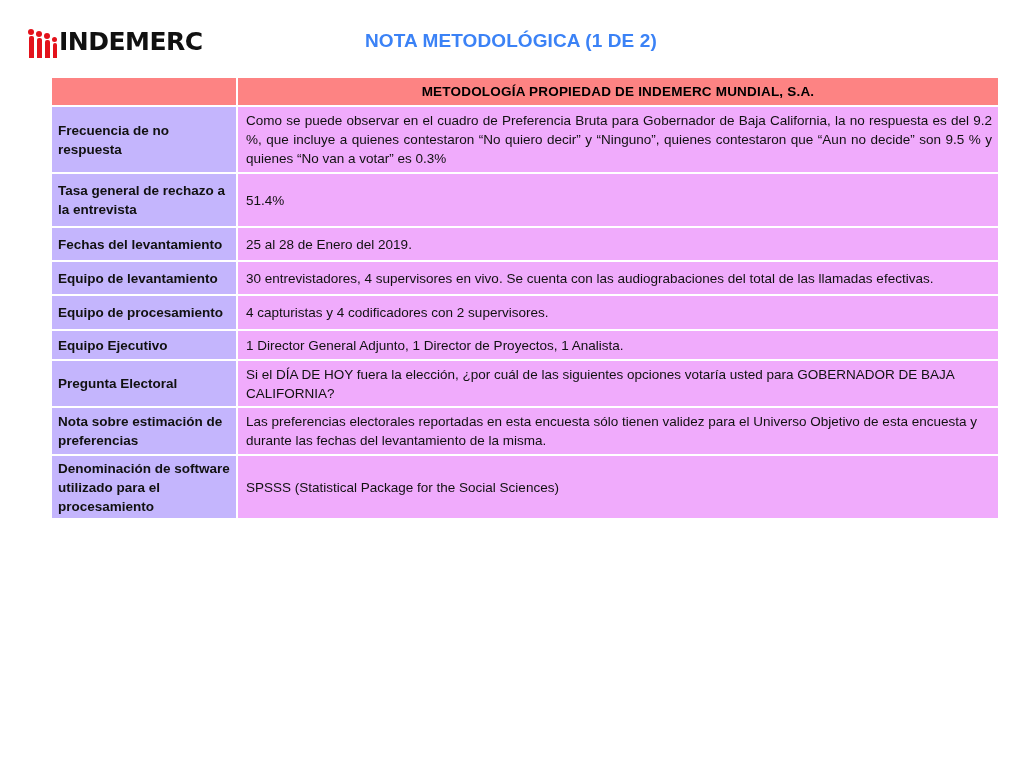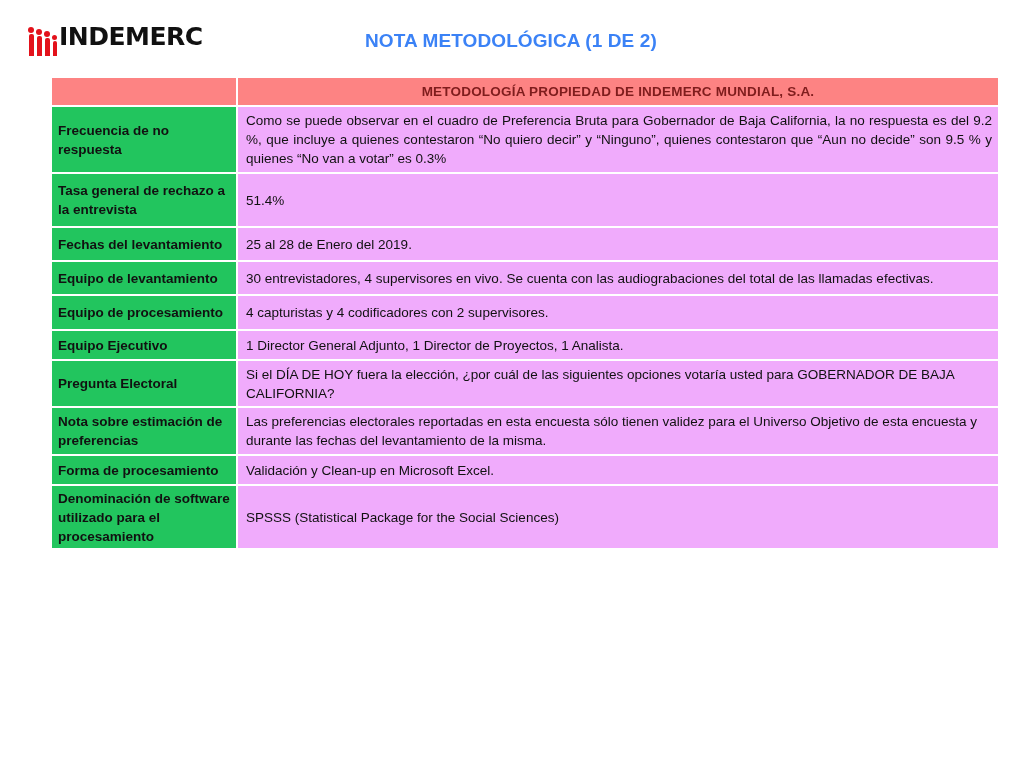--- a/index.html
+++ b/index.html
@@ -1,34 +1,34 @@
 <!DOCTYPE html>
 <html><head>
   <meta charset="utf-8">
   <style>
     * { box-sizing: border-box; margin: 0; padding: 0; }
     html, body { width: 1024px; height: 768px; background: #ffffff; overflow: hidden; }
     body { position: relative; font-family: "Liberation Sans", "DejaVu Sans", sans-serif; color: #111; }
 
-    .logo { position: absolute; left: 28px; top: 24px; height: 36px; display: flex; align-items: flex-start; }
+    .logo { position: absolute; left: 28px; top: 24px; height: 36px; display: flex; align-items: center; }
     .logo-figs { display: flex; align-items: flex-end; gap: 2px; margin-right: 2px; height: 32px; }
     .fig { display: flex; flex-direction: column; align-items: center; }
     .fig .head { width: 6px; height: 6px; border-radius: 50%; background: #e3121b; margin-bottom: 1px; }
     .fig .body { width: 5px; background: #e3121b; border-radius: 2px 2px 0 0; }
     .logo-text { font-family: "DejaVu Sans", sans-serif; font-weight: bold; font-size: 25px; letter-spacing: -0.5px; color: #111; line-height: 26px; }
 
     .page-title { position: absolute; left: 365px; top: 30px; font-weight: bold; font-size: 19px; color: #3b82f6; letter-spacing: 0.1px; }
 
     .table { position: absolute; left: 52px; top: 78px; width: 946px; }
     .hdr { display: flex; height: 27px; margin-bottom: 2px; }
     .hdr .c1 { width: 184px; background: #fd8383; margin-right: 2px; }
-    .hdr .c2 { flex: 1; background: #fd8383; color: #7f1d1d; font-weight: bold; font-size: 13.5px; text-align: center; line-height: 27px; letter-spacing: 0.2px; }
+    .hdr .c2 { flex: 1; background: #fd8383; color: #000000; font-weight: bold; font-size: 13.5px; text-align: center; line-height: 27px; letter-spacing: 0.2px; }
 
     .row { display: flex; margin-bottom: 2px; }
-    .row .label { width: 184px; margin-right: 2px; background: #22c55e; font-weight: bold; font-size: 13.5px; line-height: 19px; padding: 0 6px; display: flex; align-items: center; }
+    .row .label { width: 184px; margin-right: 2px; background: #c4b5fd; font-weight: bold; font-size: 13.5px; line-height: 19px; padding: 0 6px; display: flex; align-items: center; }
     .row .value { flex: 1; background: #f0abfc; font-size: 13.5px; line-height: 19px; padding: 0 6px 0 8px; display: flex; align-items: center; }
     .row .value.justify span { text-align: justify; text-align-last: left; display: block; width: 100%; }
   </style>
 </head>
 <body>
 
 <div class="logo">
   <div class="logo-figs">
     <div class="fig">
         <div class="head"></div>
@@ -115,28 +115,20 @@
       </div>
   </div>
   <div class="row" style="height:46px">
     <div class="label">
         <span>Nota sobre estimación de preferencias</span>
       </div>
     <div class="value">
         <span>Las preferencias electorales reportadas en esta encuesta sólo tienen validez para el Universo Objetivo de esta encuesta y durante las fechas del levantamiento de la misma.</span>
       </div>
   </div>
-  <div class="row" style="height:28px">
-    <div class="label">
-        <span>Forma de procesamiento</span>
-      </div>
-    <div class="value">
-        <span>Validación y Clean-up en Microsoft Excel.</span>
-      </div>
-  </div>
   <div class="row" style="height:62px">
     <div class="label">
         <span>Denominación de software utilizado para el procesamiento</span>
       </div>
     <div class="value">
         <span>SPSSS (Statistical Package for the Social Sciences)</span>
       </div>
   </div>
 </div>
 

